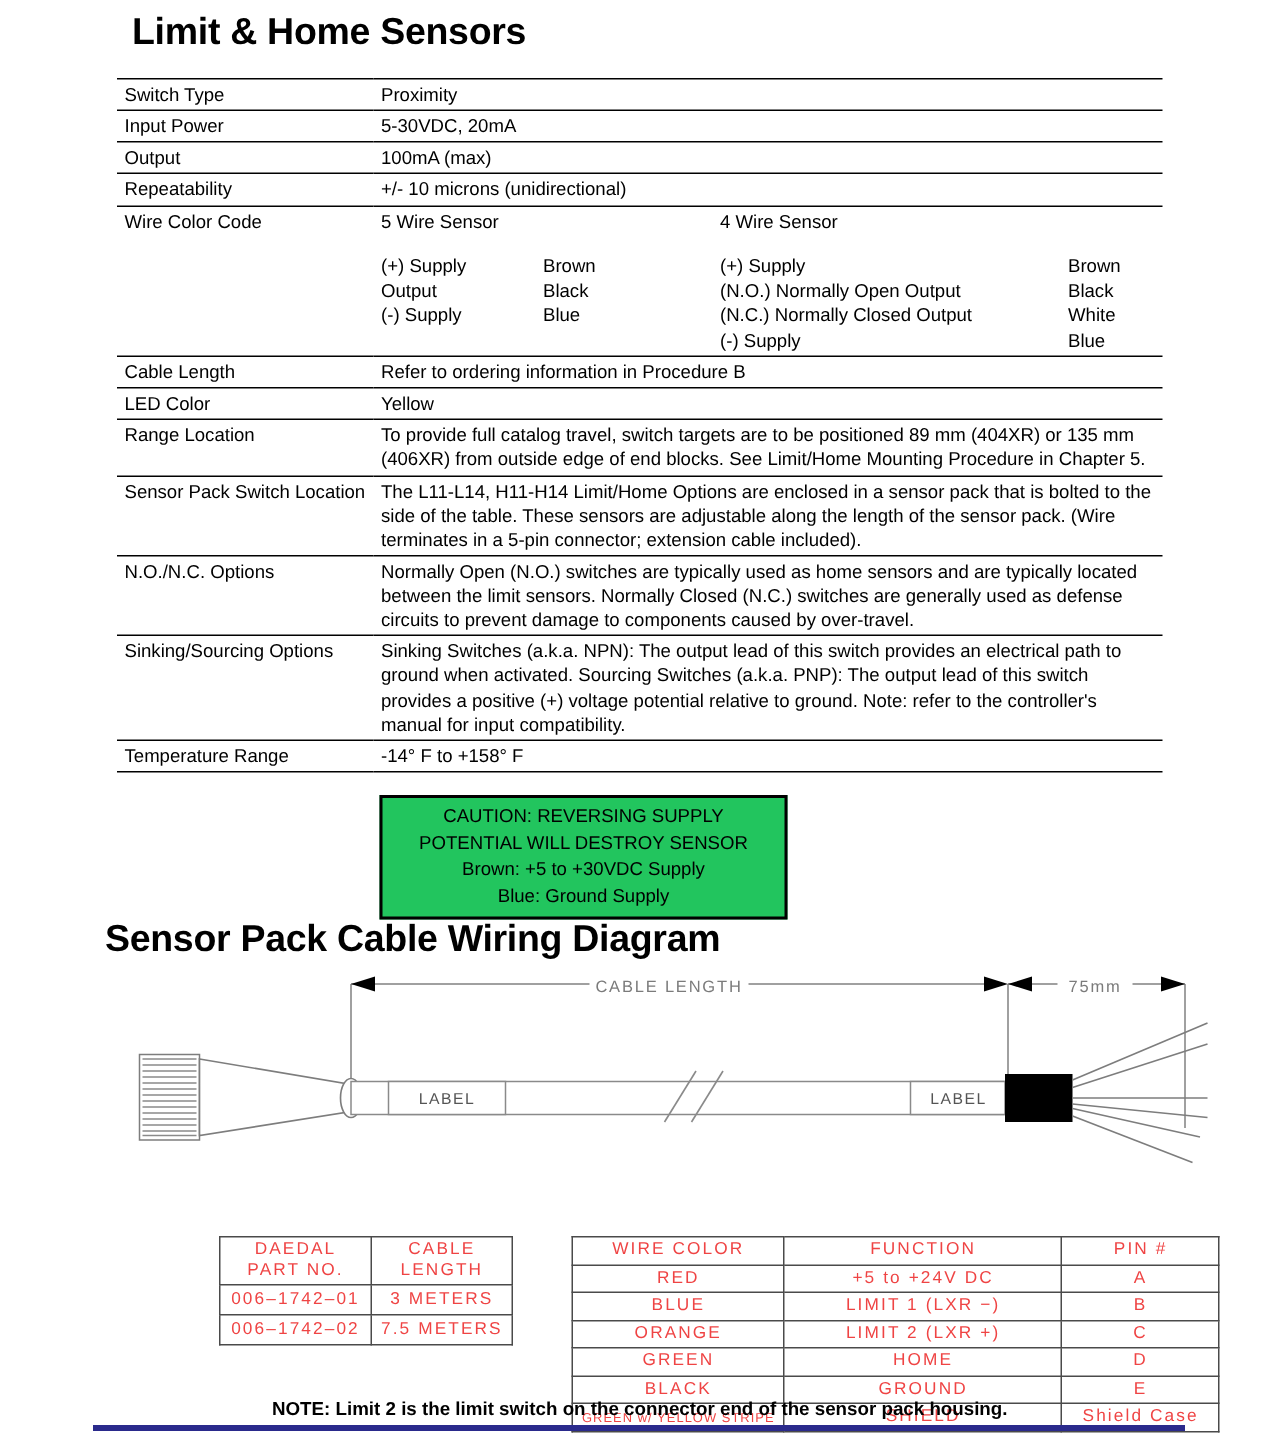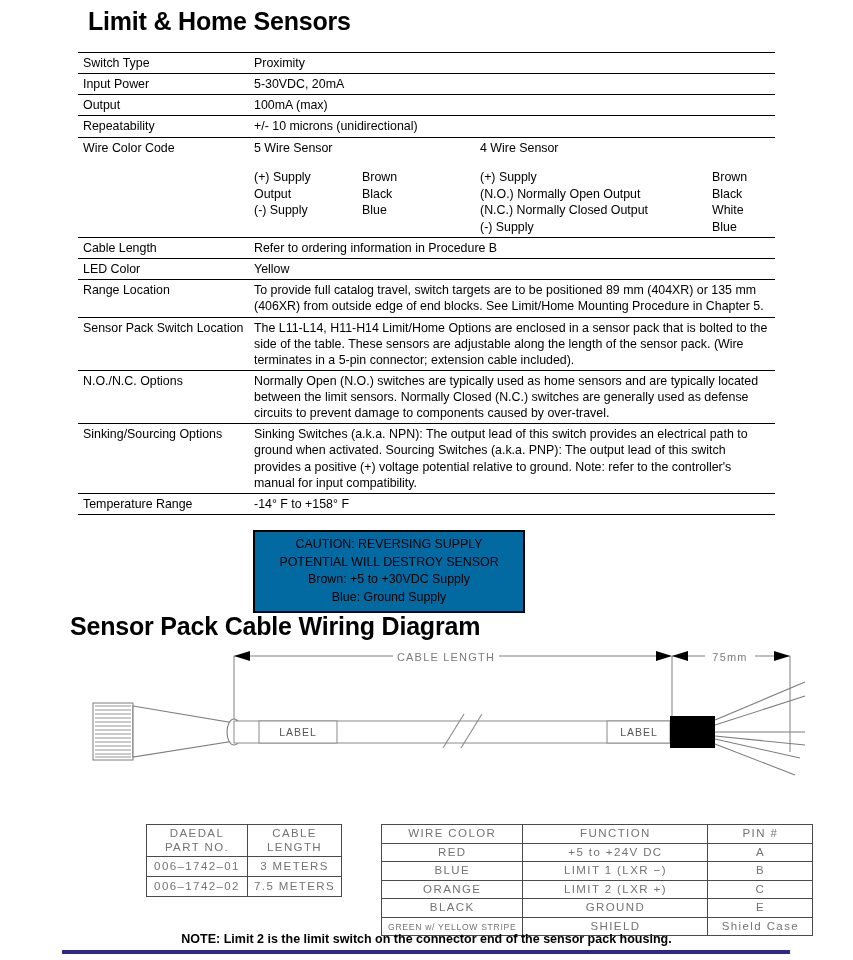--- a/index.html
+++ b/index.html
@@ -37,41 +37,41 @@
   .wcc td{border:0;padding:0;vertical-align:top;}
   .wcc .c1{width:108px;}
   .wcc .c2{width:118px;}
   .wcc .c3{width:232px;}
   .wcc .c4{width:auto;}
   .gap{height:13px;}
 
   
   #caution-box{
     position:absolute;left:253px;top:530px;width:272px;
-    border:2.2px solid #000;background:#0369a1;
+    border:2.2px solid #000;background:#22c55e;
     text-align:center;font-size:12.4px;line-height:1.42;
     padding:4px 0 5px 0;box-sizing:border-box;
   }
 
   
   #wiring-diagram{position:absolute;left:0;top:640px;width:853px;height:170px;}
   .cadtext{
     font-family:"Liberation Sans","DejaVu Sans",sans-serif;
     font-size:11px;letter-spacing:1.2px;fill:#7b7b7b;
   }
   .cadtext-dk{
     font-family:"Liberation Sans","DejaVu Sans",sans-serif;
     font-size:10.5px;letter-spacing:1px;fill:#555;
   }
 
   
   .cadtable{
     position:absolute;border-collapse:collapse;
     font-family:"Liberation Sans","DejaVu Sans",sans-serif;
-    color:#737373;
+    color:#ef4444;
   }
   .cadtable td{
     border:1px solid #4a4a4a;text-align:center;white-space:nowrap;
     letter-spacing:1.4px;font-size:11.5px;padding:2px 6px;line-height:1.18;
   }
   #part-table{left:146px;top:824px;}
   #part-table td{height:15px;}
   #part-table td.w1{width:88px;}
   #part-table td.w2{width:78px;}
 
@@ -339,20 +339,25 @@
         <td>BLUE</td>
         <td>LIMIT  1  (LXR  −)</td>
         <td>B</td>
       </tr>
       <tr>
         <td>ORANGE</td>
         <td>LIMIT  2  (LXR  +)</td>
         <td>C</td>
       </tr>
       <tr>
+        <td>GREEN</td>
+        <td>HOME</td>
+        <td>D</td>
+      </tr>
+      <tr>
         <td>BLACK</td>
         <td>GROUND</td>
         <td>E</td>
       </tr>
       <tr>
         <td class="small">GREEN w/ YELLOW STRIPE</td>
         <td>SHIELD</td>
         <td>Shield  Case</td>
       </tr>
     </tbody>

